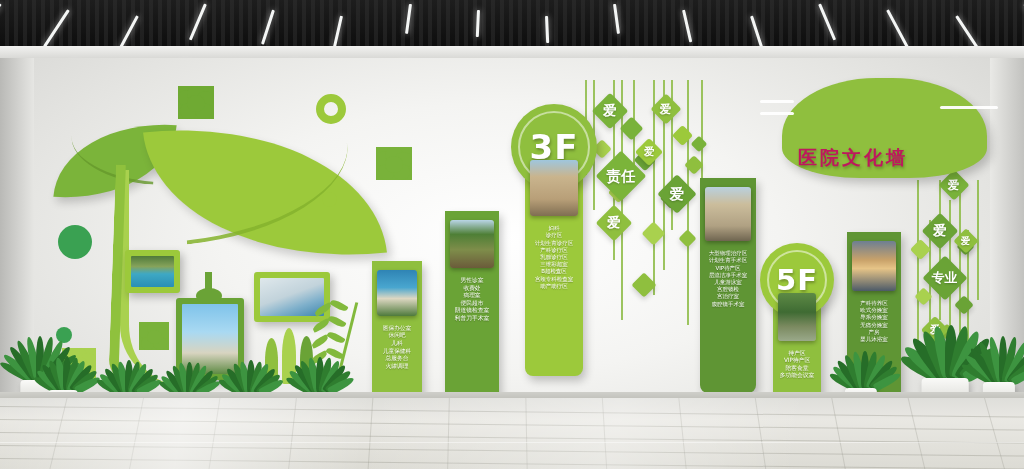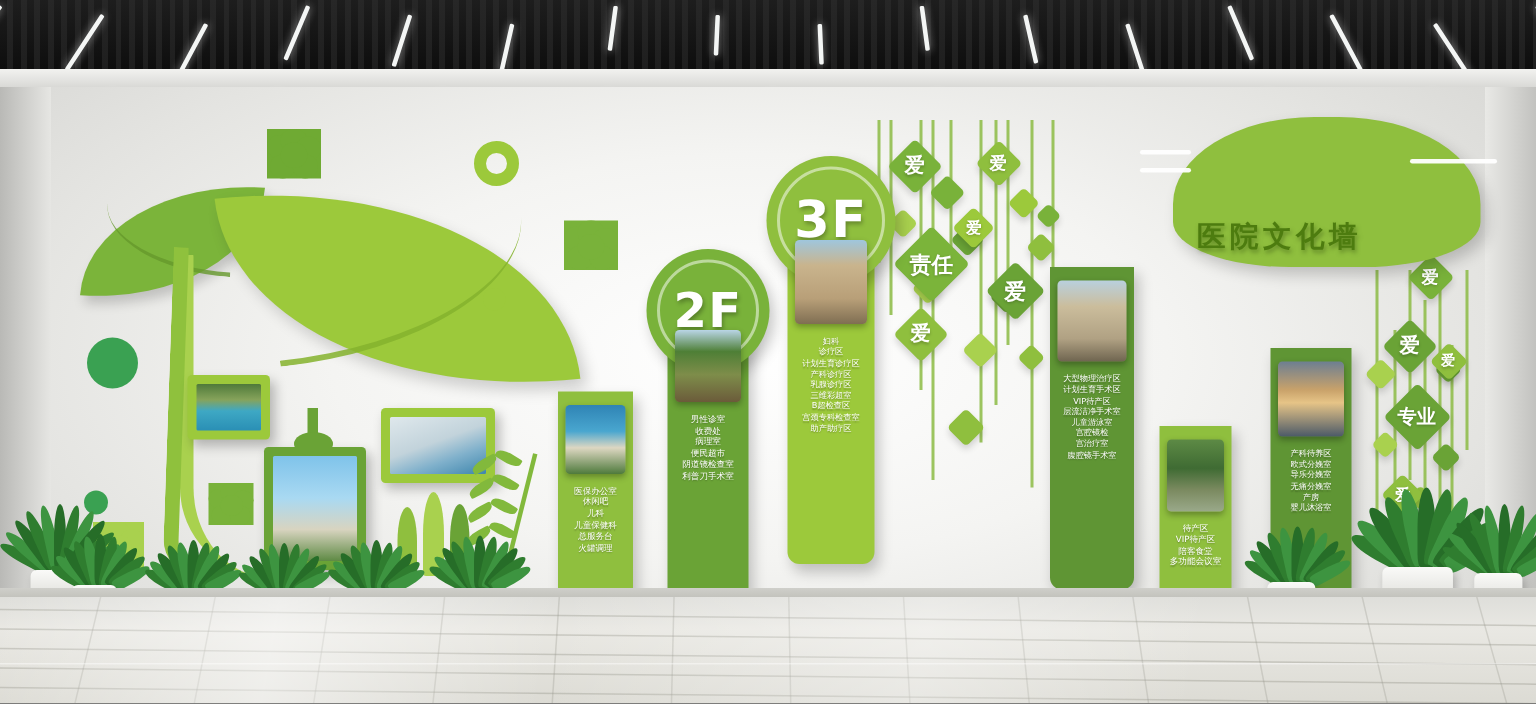--- a/index.html
+++ b/index.html
@@ -99,21 +99,21 @@
   .diamond span { transform:rotate(-45deg); color:#fff; font-weight:bold;
     text-shadow:0 1px 2px rgba(0,0,0,.25); white-space:nowrap; }
 
   
   .title-blob { position:absolute; left:782px; top:78px; width:205px; height:100px;
     background:#8fbf3e; border-radius:46% 46% 38% 38% / 58% 58% 30% 30%;
     box-shadow:4px 5px 10px rgba(0,0,0,.2); }
   .title-main { position:absolute; left:812px; top:92px; color:#ffffff;
     font-size:46px; font-weight:bold; letter-spacing:2px;
     text-shadow:2px 3px 4px rgba(60,90,20,.45); }
-  .title-sub { position:absolute; left:798px; top:145px; color:#4d7c0f;
+  .title-sub { position:absolute; left:798px; top:145px; color:#be185d;
     font-size:19px; font-weight:bold; letter-spacing:3px;
     text-shadow:1px 2px 3px rgba(60,90,20,.5); }
   .title-bar { position:absolute; background:#ffffff; height:3px; border-radius:2px; opacity:.95; }
 
   
   .plant { position:absolute; }
   .pot { position:absolute; bottom:0; left:50%; transform:translateX(-50%);
     background:linear-gradient(180deg,#fafaf8,#cfcfc9);
     border-radius:4px 4px 40% 40%; box-shadow:2px 3px 6px rgba(0,0,0,.22); }
   .foliage { position:absolute; bottom:0; left:50%; transform-origin:bottom center;
@@ -327,24 +327,20 @@
           <div>医保办公室</div>
           <div>休闲吧</div>
           <div>儿科</div>
           <div>儿童保健科</div>
           <div>总服务台</div>
           <div>火罐调理</div>
         </div>
       </div>
       <div class="floorcol" style="left: 431px; top: 166px; width: 82px; height: 272px;">
         <div class="fc-body" style="left: 14px; top: 45.1px; width: 54px; height: 190px; background: rgb(106, 163, 54);"></div>
-        <div class="fc-head" style="width: 82px; height: 82px; background: rgb(121, 178, 58);">
-          <div class="fc-head-inner" style="inset: 7px;"></div>
-          <div class="fc-num" style="font-size: 32px; margin-top: 22.14px;">2F</div>
-        </div>
         <div class="fc-photo" style="left: 19px; top: 54.1px; width: 44px; height: 48px; background: linear-gradient(rgb(185, 213, 230) 0%, rgb(78, 127, 54) 30%, rgb(126, 141, 74) 62%, rgb(107, 91, 58) 100%);"></div>
         <div class="fc-list" style="left: 0px; top: 111.1px; font-size: 5.72px;">
           <div>男性诊室</div>
           <div>收费处</div>
           <div>病理室</div>
           <div>便民超市</div>
           <div>阴道镜检查室</div>
           <div>利普刀手术室</div>
         </div>
       </div>
@@ -376,20 +372,24 @@
           <div>VIP待产区</div>
           <div>层流洁净手术室</div>
           <div>儿童游泳室</div>
           <div>宫腔镜检</div>
           <div>宫治疗室</div>
           <div>腹腔镜手术室</div>
         </div>
       </div>
       <div class="floorcol" style="left: 760px; top: 243px; width: 74px; height: 214px;">
         <div class="fc-body" style="left: 13px; top: 40.7px; width: 48px; height: 140px; background: rgb(143, 191, 62);"></div>
+        <div class="fc-head" style="width: 74px; height: 74px; background: rgb(156, 201, 59);">
+          <div class="fc-head-inner" style="inset: 7px;"></div>
+          <div class="fc-num" style="font-size: 29px; margin-top: 19.98px;">5F</div>
+        </div>
         <div class="fc-photo" style="left: 18px; top: 49.7px; width: 38px; height: 48px; background: linear-gradient(rgb(93, 138, 69) 0%, rgb(63, 107, 51) 40%, rgb(123, 138, 96) 70%, rgb(154, 169, 138) 100%);"></div>
         <div class="fc-list" style="left: 0px; top: 106.7px; font-size: 5.72px;">
           <div>待产区</div>
           <div>VIP待产区</div>
           <div>陪客食堂</div>
           <div>多功能会议室</div>
         </div>
       </div>
       <div class="floorcol" style="left: 833px; top: 187px; width: 82px; height: 262px;">
         <div class="fc-body" style="left: 14px; top: 45.1px; width: 54px; height: 180px; background: rgb(95, 149, 52);"></div>

